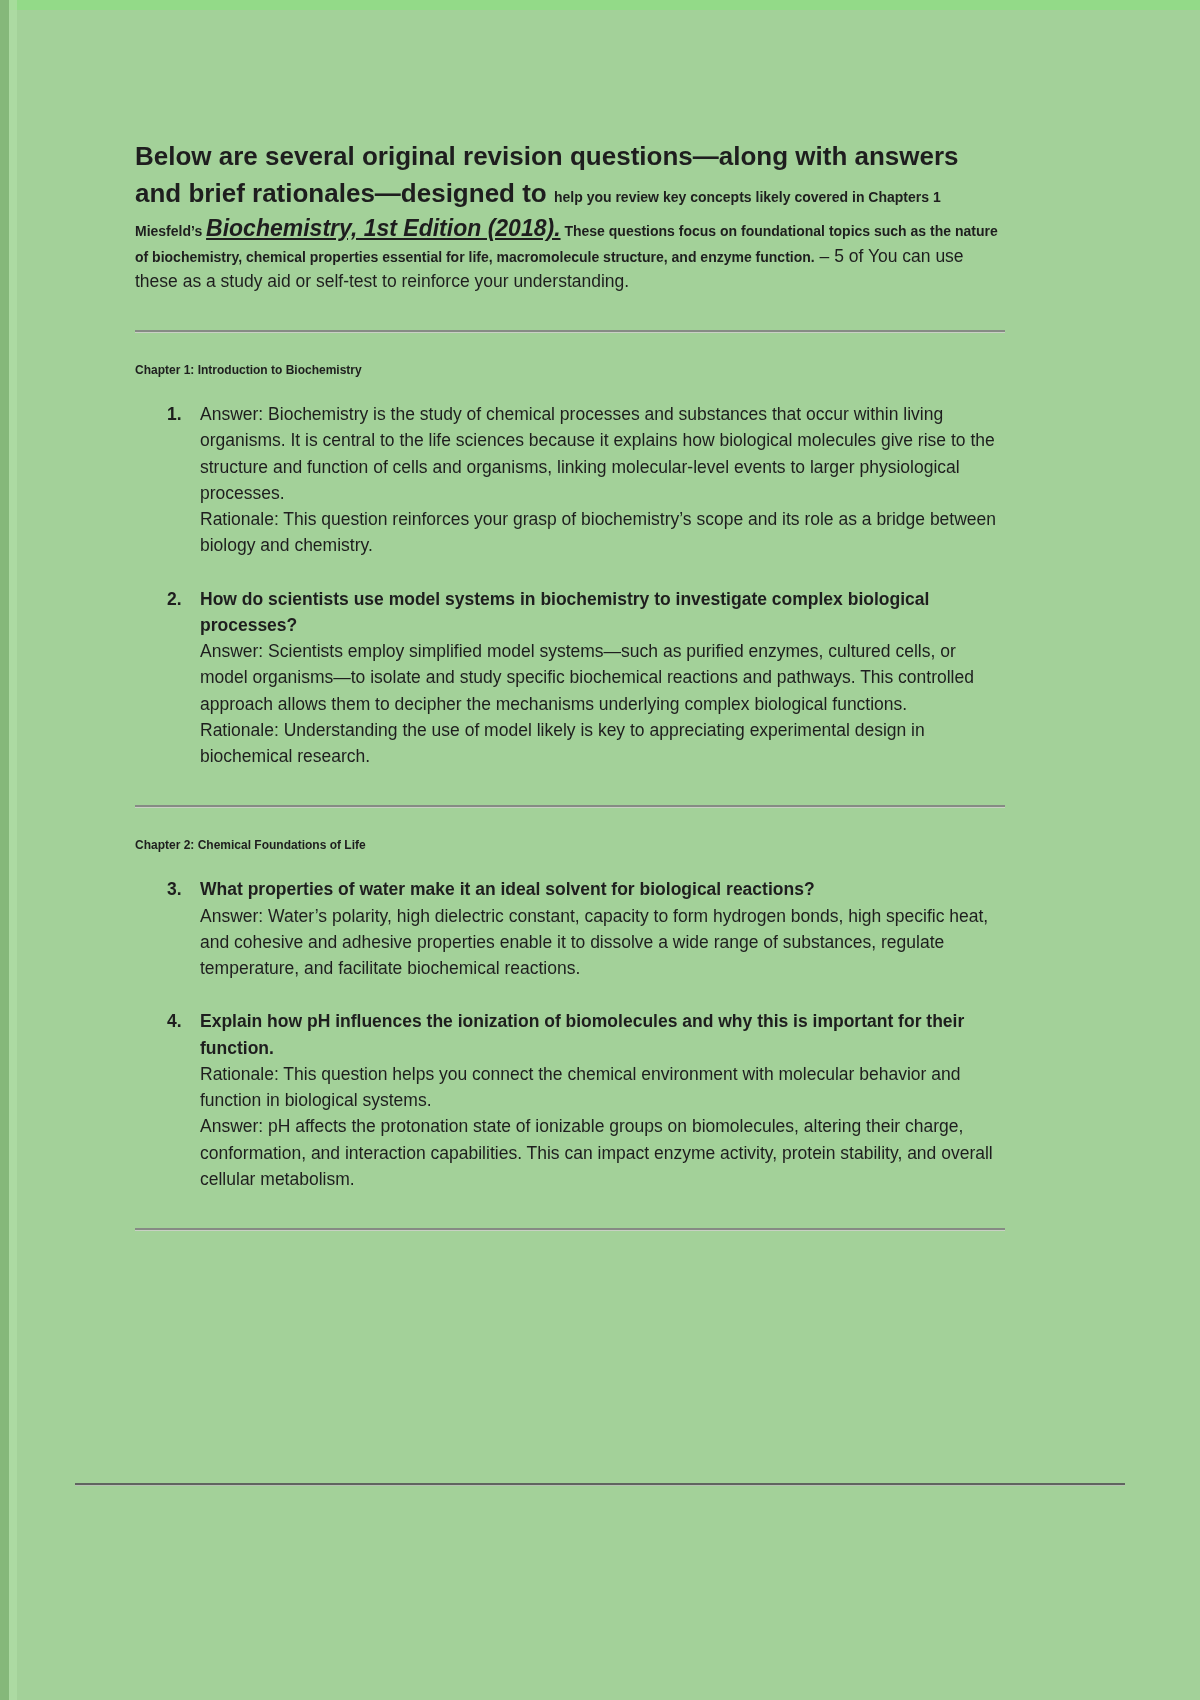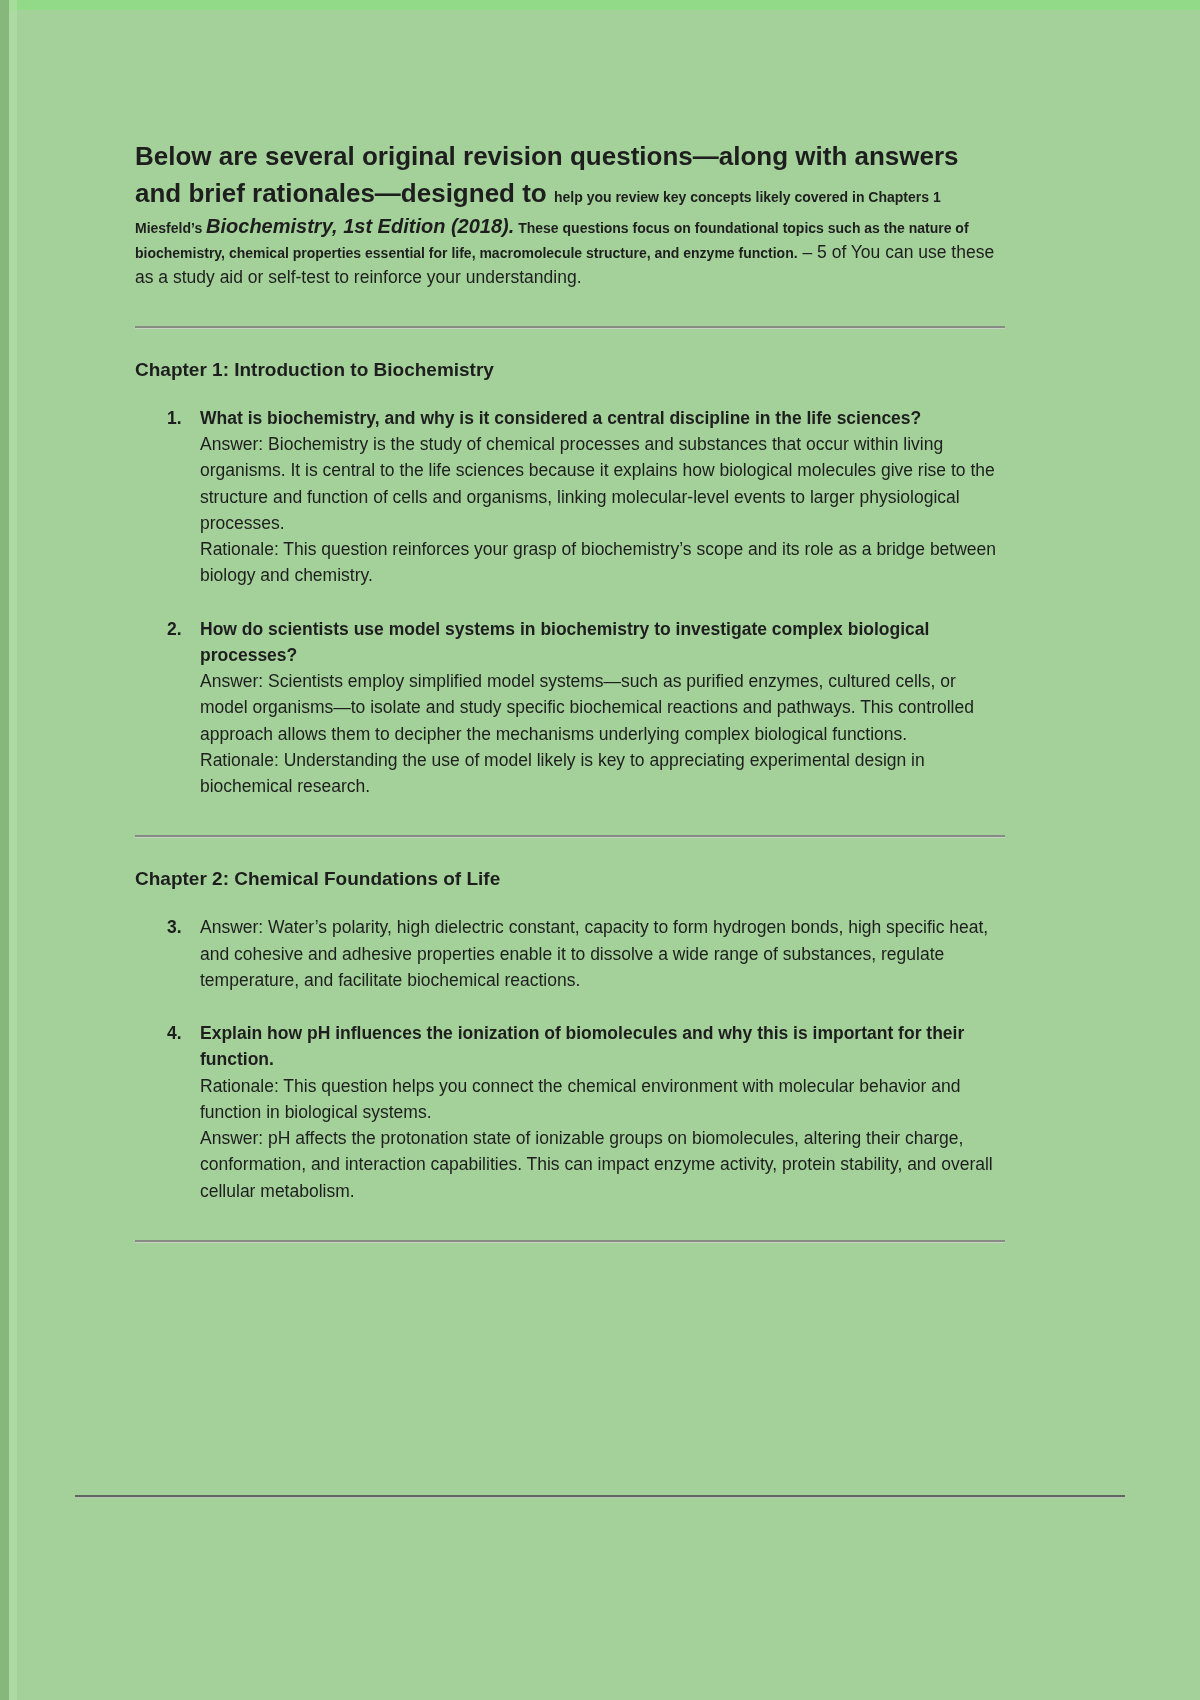--- a/index.html
+++ b/index.html
@@ -16,38 +16,38 @@
   .bg-leftlight { position:absolute; top:0; left:9px; width:8px; height:100%; background:#b2dfa8; opacity:.6; }
 
   .content {
     position:relative;
     padding:138px 195px 0 135px;
   }
 
   .intro { margin:0; line-height:1.42; }
   .seg-lead   { font-weight:bold; font-size:26px; }
   .seg-bold   { font-weight:bold; font-size:14px; }
-  .seg-italic { font-weight:bold; font-style:italic; font-size:20px; }
+  .seg-italic { font-weight:bold; font-style:italic; font-size:23px;text-decoration:underline; }
   .seg-tail   { font-weight:normal; font-size:17.5px; }
 
   .divider {
     height:2px;
     background:#868b84;
     border-bottom:1px solid #c9d0c4;
     margin:36px 0 30px 0;
   }
   .divider-bottom {
     height:2px;
     background:#5f655f;
     border-bottom:1px solid #b9c2b4;
     margin:252px -120px 0 -60px;
   }
 
   .section-heading {
-    font-size:19px;
+    font-size:12px;
     font-weight:bold;
     margin:0 0 24px 0;
   }
 
   .question {
     position:relative;
     padding-left:65px;
     margin:0 0 27px 0;
     font-size:17.5px;
     line-height:1.5;
@@ -72,40 +72,40 @@
 
   <p class="intro"><span class="seg-lead">Below are several original revision questions—along with answers and brief rationales—designed to </span><span class="seg-bold">help you review key concepts likely covered in Chapters 1 Miesfeld’s </span><span class="seg-italic">Biochemistry, 1st Edition (2018).</span><span class="seg-bold"> These questions focus on foundational topics such as the nature of biochemistry, chemical properties essential for life, macromolecule structure, and enzyme function.</span><span class="seg-tail"> – 5 of You can use these as a study aid or self-test to reinforce your understanding.</span></p>
 
   <div class="divider"></div>
 
   <div class="section">
     <h2 class="section-heading">Chapter 1: Introduction to Biochemistry</h2>
 
     <div class="question">
       <span class="qnum">1.</span>
-      <div class="qtitle">What is biochemistry, and why is it considered a central discipline in the life sciences?</div>
       <div class="qbody"><span class="b">Answer:</span> <span>Biochemistry is the study of chemical processes and substances that occur within living organisms. It is central to the life sciences because it explains how biological molecules give rise to the structure and function of cells and organisms, linking molecular-level events to larger physiological processes.</span></div>
       <div class="qbody"><span class="b">Rationale:</span> <span>This question reinforces your grasp of biochemistry’s scope and its role as a bridge between biology and chemistry.</span></div>
     </div>
 
     <div class="question">
       <span class="qnum">2.</span>
       <div class="qtitle">How do scientists use model systems in biochemistry to investigate complex biological processes?</div>
       <div class="qbody"><span class="b">Answer:</span> <span>Scientists employ simplified model systems—such as purified enzymes, cultured cells, or model organisms—to isolate and study specific biochemical reactions and pathways. This controlled approach allows them to decipher the mechanisms underlying complex biological functions.</span></div>
       <div class="qbody"><span class="b">Rationale:</span> <span>Understanding the use of model likely is key to appreciating experimental design in biochemical research.</span></div>
     </div>
   </div>
 
   <div class="divider"></div>
 
   <div class="section">
     <h2 class="section-heading">Chapter 2: Chemical Foundations of Life</h2>
 
     <div class="question">
       <span class="qnum">3.</span>
+      <div class="qtitle">What properties of water make it an ideal solvent for biological reactions?</div>
       <div class="qbody"><span class="b">Answer:</span> <span>Water’s polarity, high dielectric constant, capacity to form hydrogen bonds, high specific heat, and cohesive and adhesive properties enable it to dissolve a wide range of substances, regulate temperature, and facilitate biochemical reactions.</span></div>
     </div>
 
     <div class="question">
       <span class="qnum">4.</span>
       <div class="qtitle">Explain how pH influences the ionization of biomolecules and why this is important for their function.</div>
       <div class="qbody"><span class="b">Rationale:</span> <span>This question helps you connect the chemical environment with molecular behavior and function in biological systems.</span></div>
       <div class="qbody"><span class="b">Answer:</span> <span>pH affects the protonation state of ionizable groups on biomolecules, altering their charge, conformation, and interaction capabilities. This can impact enzyme activity, protein stability, and overall cellular metabolism.</span></div>
     </div>
   </div>

